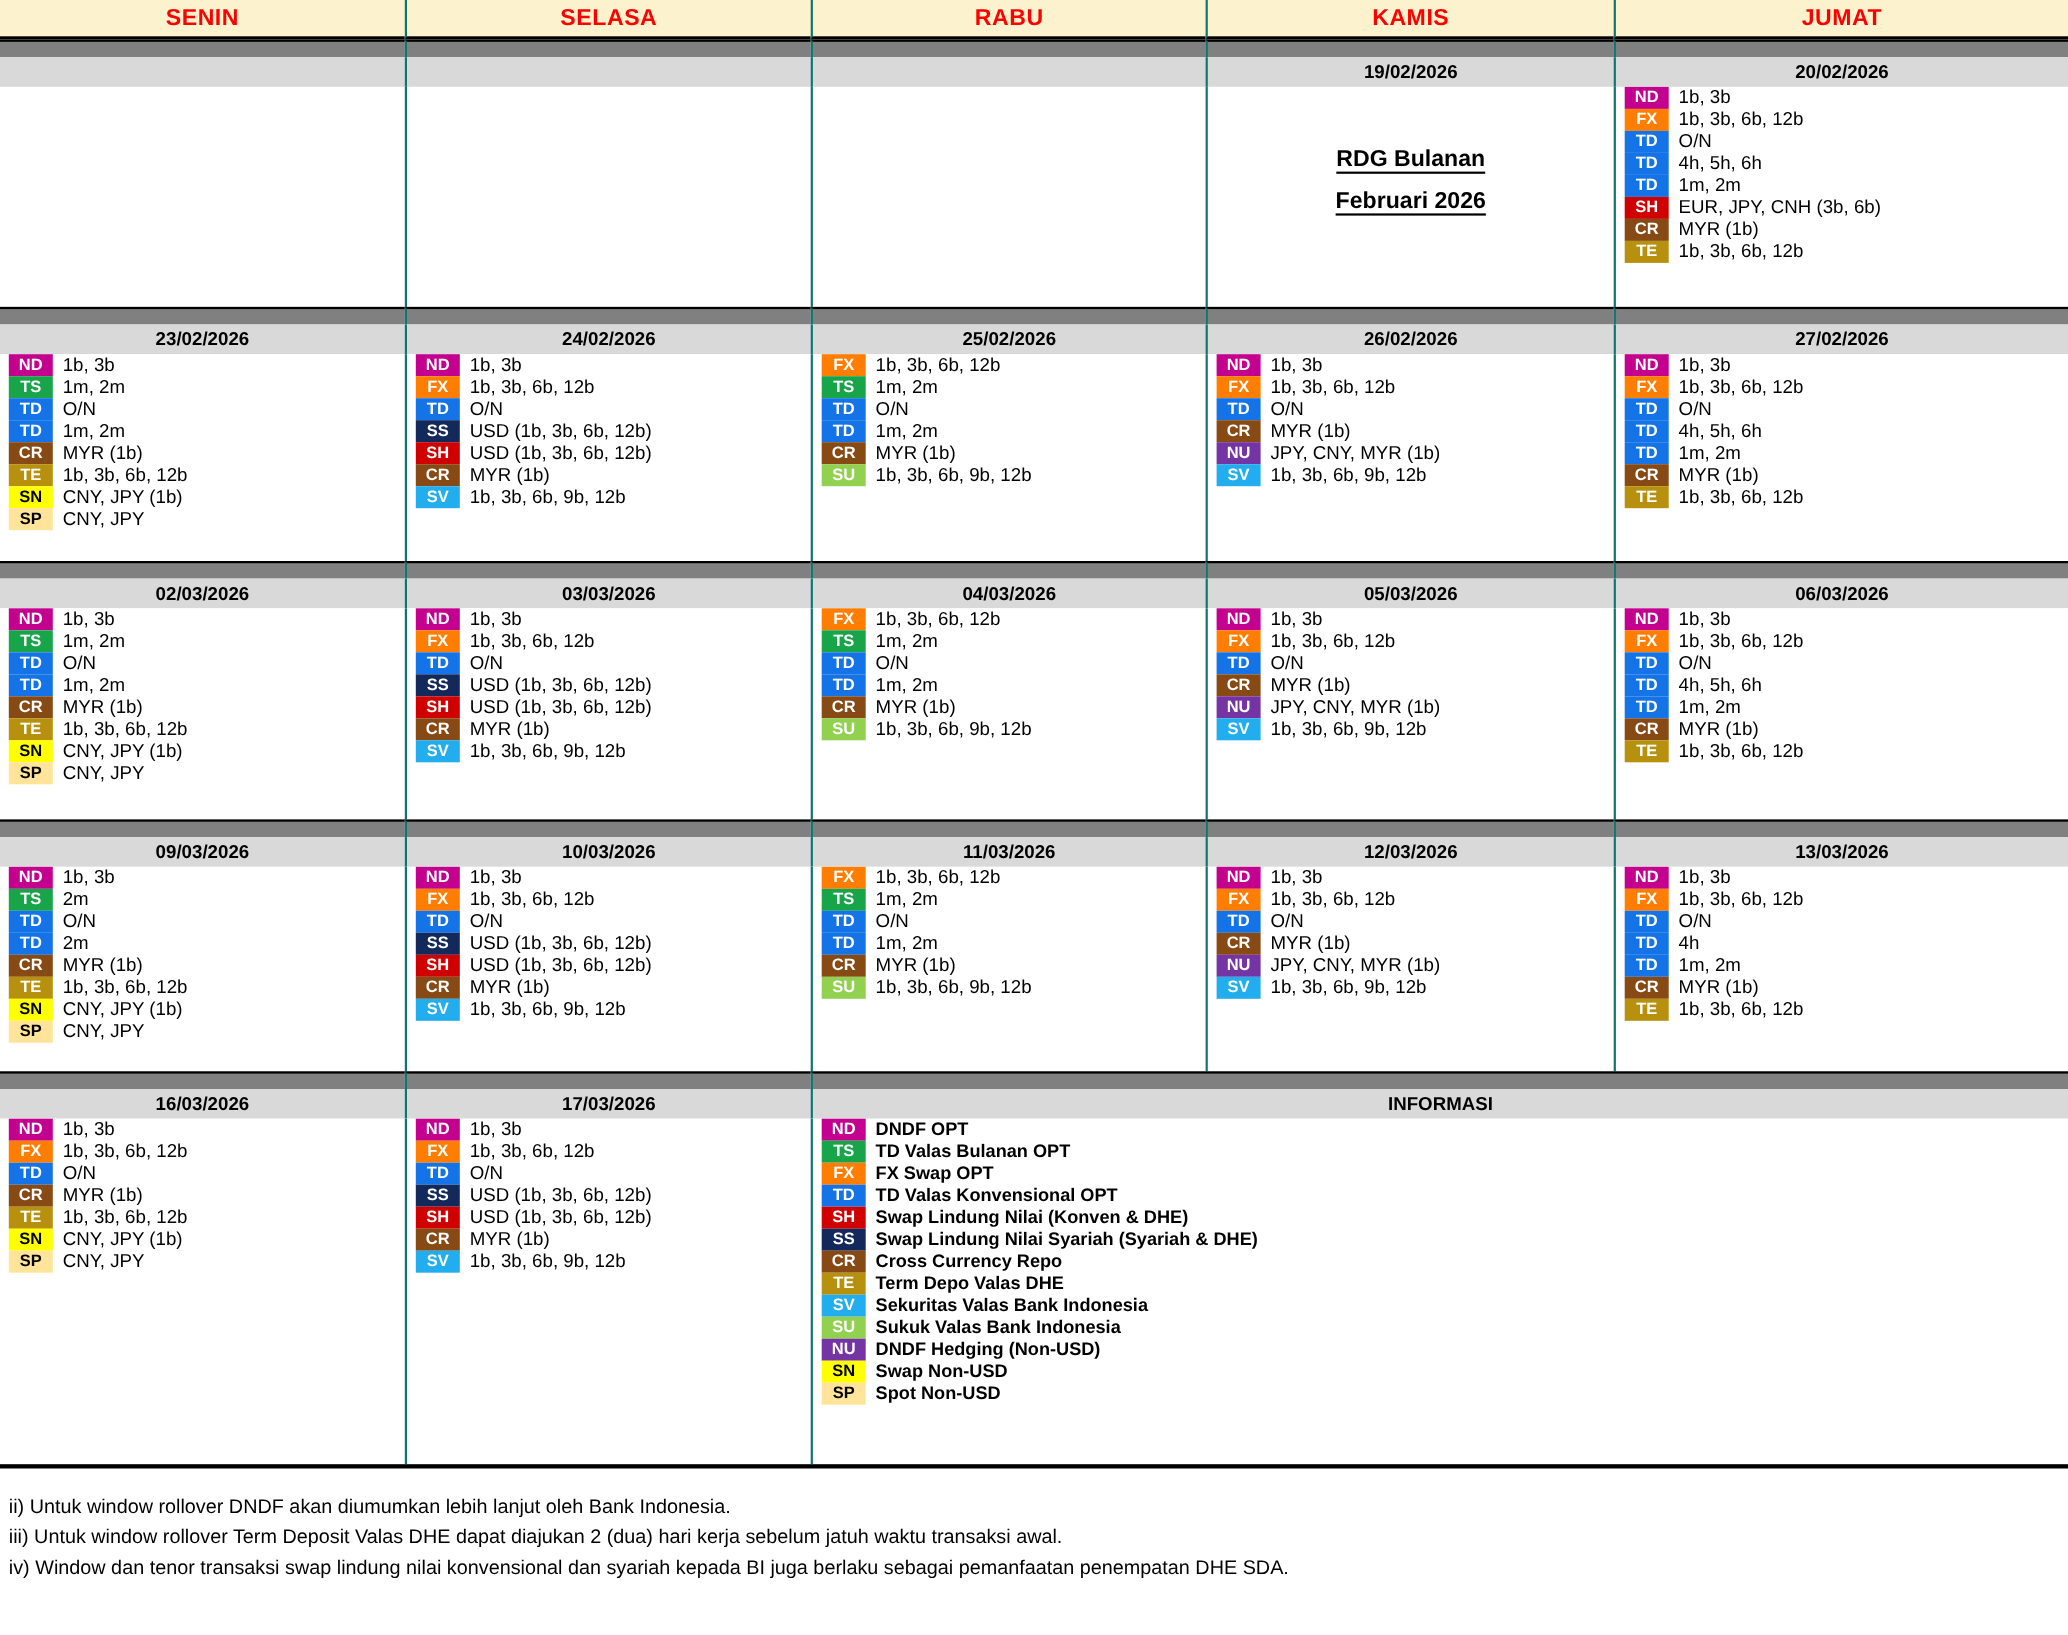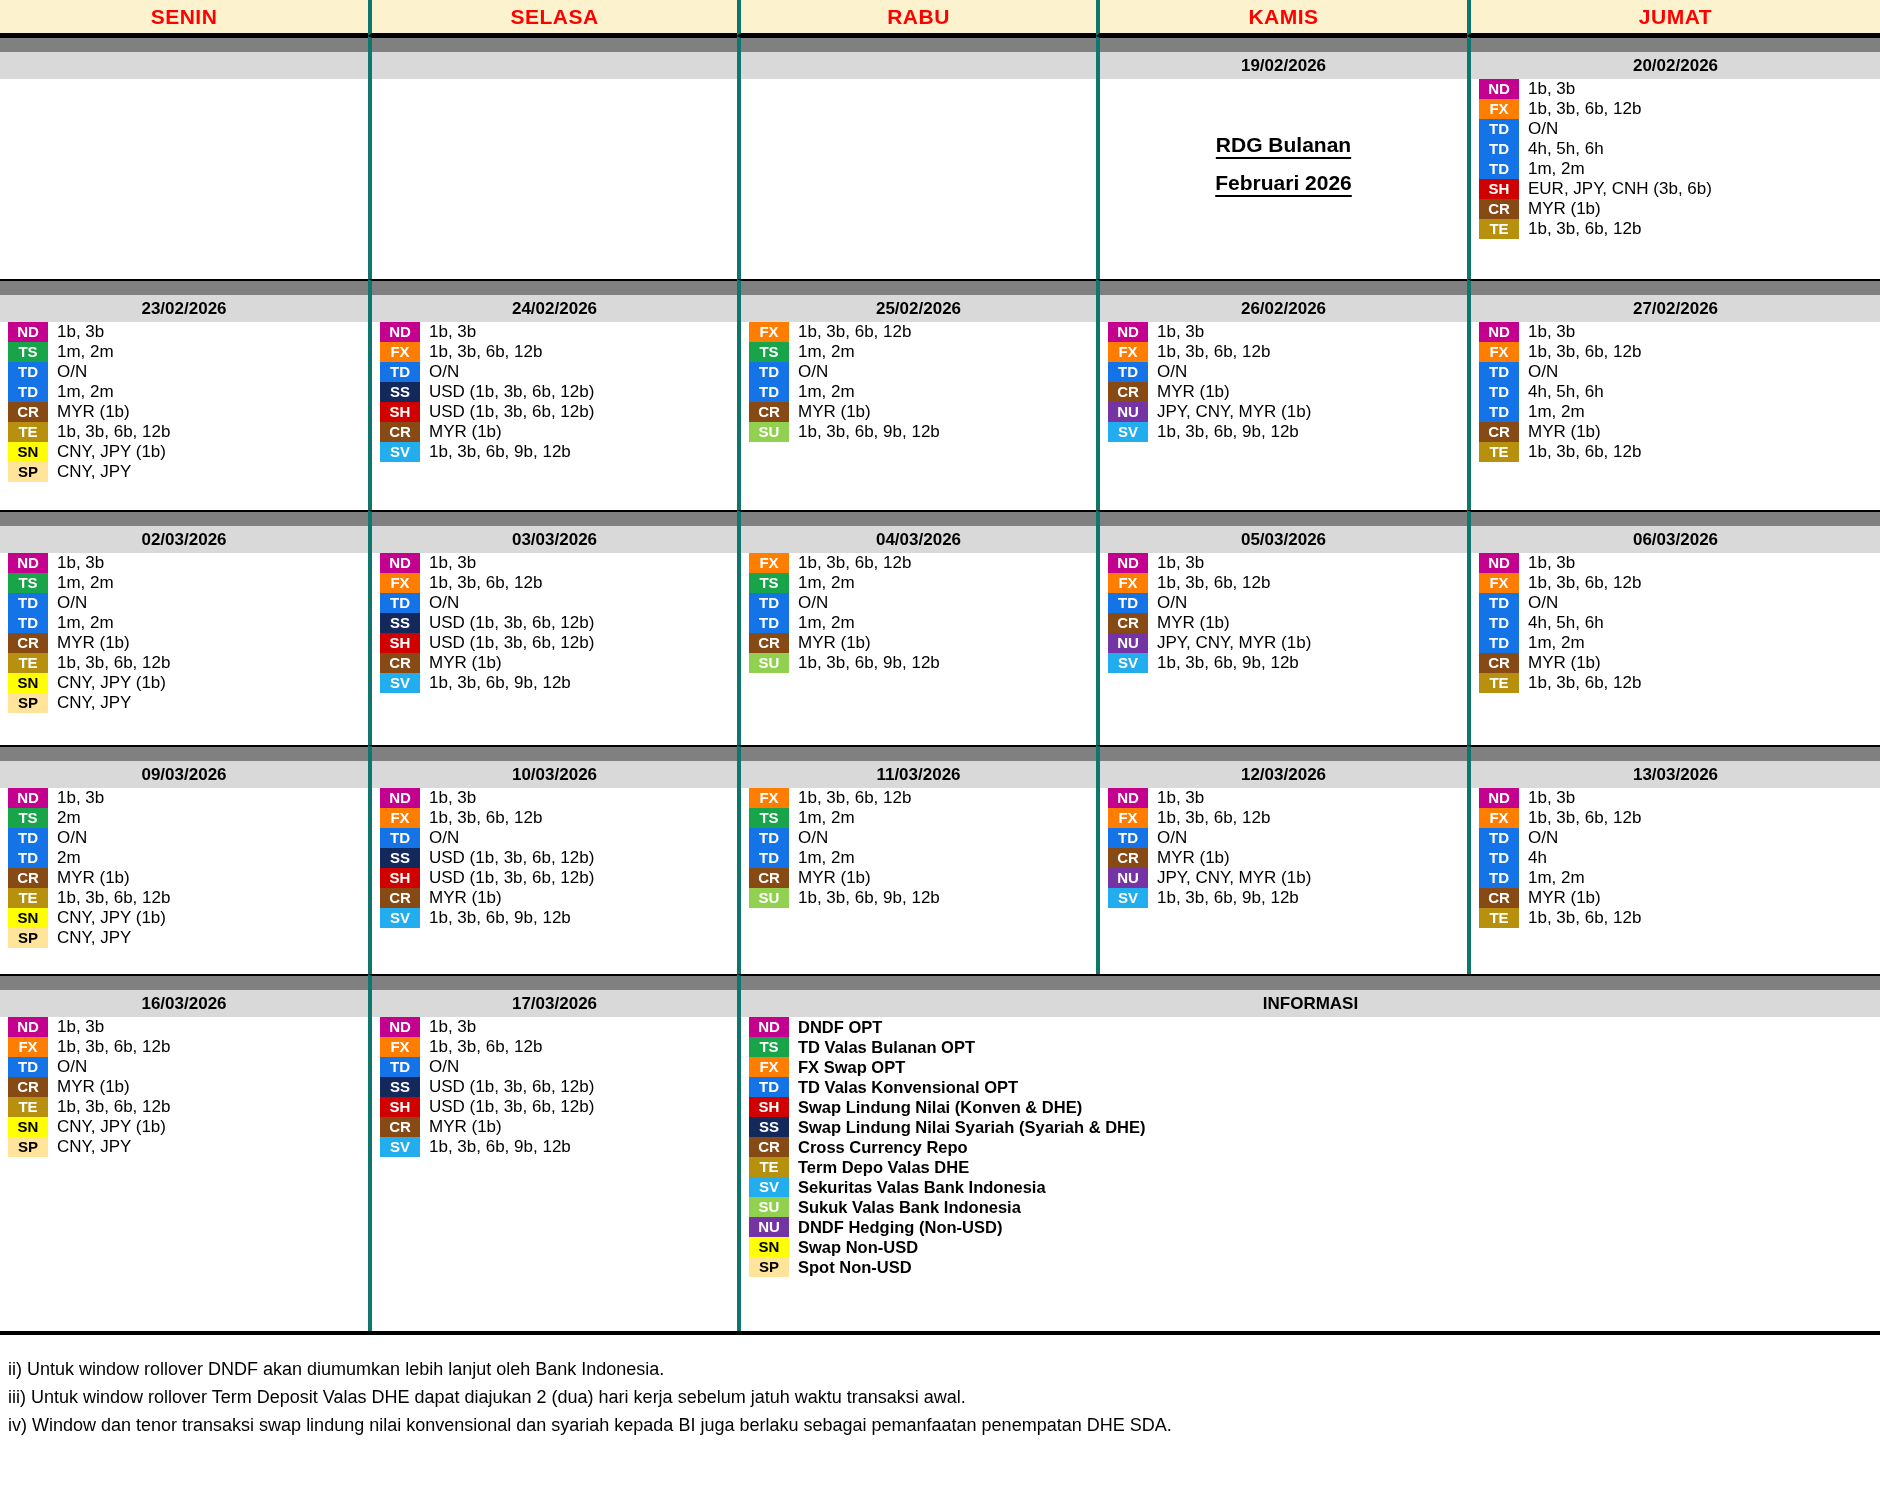--- a/index.html
+++ b/index.html
@@ -15,21 +15,21 @@
     background:#FDF2CE;
     color:#FF0000;
     font-weight:bold;
     font-size:21px;
     text-align:center;
     line-height:33px;
     height:33px;
     border-bottom:3px solid #000;
     letter-spacing:.5px;
   }
-  .bl{border-left:4px solid #0f766e;}
+  .bl{border-left:2px solid #0f766e;}
   .bar-cell{height:14px;background:#808080;border-top:2px solid #000;}
   .date-cell{
     height:27px;background:#D9D9D9;
     font-weight:bold;font-size:17px;color:#000;
     text-align:center;line-height:27px;
   }
   .content-cell{background:#fff;padding-top:0;box-sizing:border-box;}
   .c-w0{min-height:200px;}
   .c-w1{min-height:188px;}
   .c-w2{min-height:192px;}

